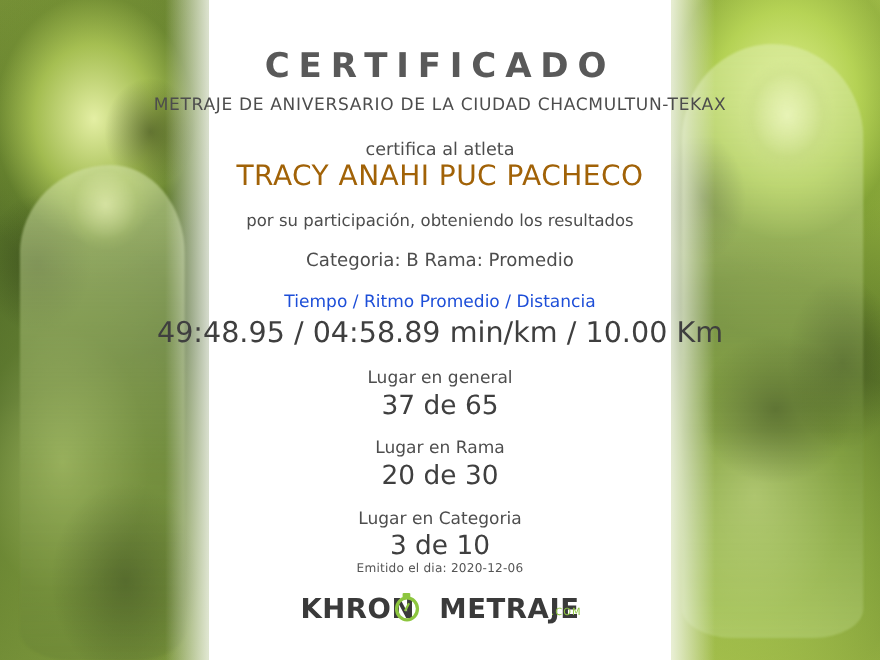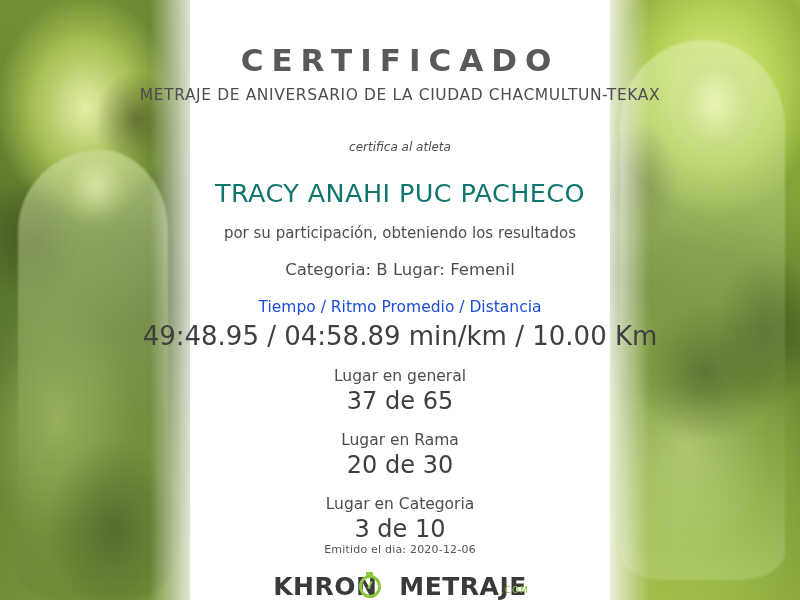--- a/index.html
+++ b/index.html
@@ -136,29 +136,28 @@
     font-size: 15.5px;
     letter-spacing: 0.6px;
     color: #4d4d4d;
     white-space: nowrap;
     position: relative;
     left: 0;
     width: 560px;
     margin-left: -70px;
   }
   .certifies {
-    margin-top: 36px;
-    font-size: 12px;
-    color: #4d4d4d;
-    font-style: italic;
+    margin-top: 22px;
+    font-size: 16px;
+    color: #4d4d4d;
   }
   .athlete {
-    margin-top: 24px;
+    margin-top: 0;
     font-size: 25.5px;
-    color: #0f766e;
+    color: #a16207;
     letter-spacing: 0.4px;
     white-space: nowrap;
   }
   .participation {
     margin-top: 16px;
     font-size: 15px;
     color: #4d4d4d;
   }
   .category {
     margin-top: 18px;
@@ -270,21 +269,21 @@
     <div class="title">CERTIFICADO</div>
 
     <div class="subtitle">METRAJE DE ANIVERSARIO DE LA CIUDAD CHACMULTUN-TEKAX</div>
 
     <div class="certifies">certifica al atleta</div>
 
     <div class="athlete">TRACY ANAHI PUC PACHECO</div>
 
     <div class="participation">por su participación, obteniendo los resultados</div>
 
-    <div class="category">Categoria: B Lugar: Femenil</div>
+    <div class="category">Categoria: B Rama: Promedio</div>
 
     <div class="splits-label">Tiempo / Ritmo Promedio / Distancia</div>
     <div class="splits-value">49:48.95 / 04:58.89 min/km / 10.00 Km</div>
 
     <div class="result-label">Lugar en general</div>
     <div class="result-value">37 de 65</div>
 
     <div class="result-label">Lugar en Rama</div>
     <div class="result-value">20 de 30</div>
 

